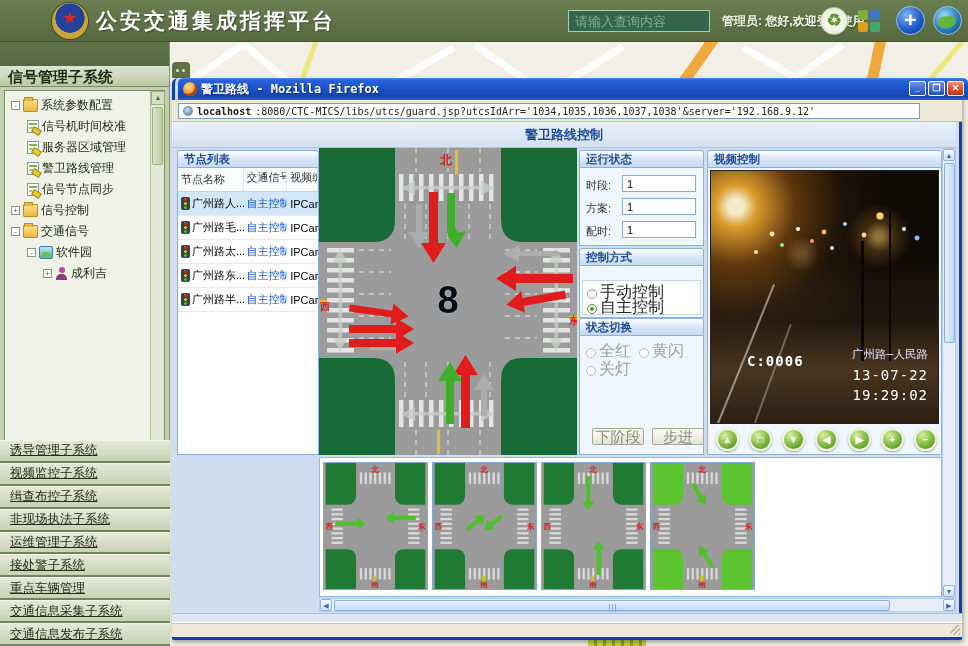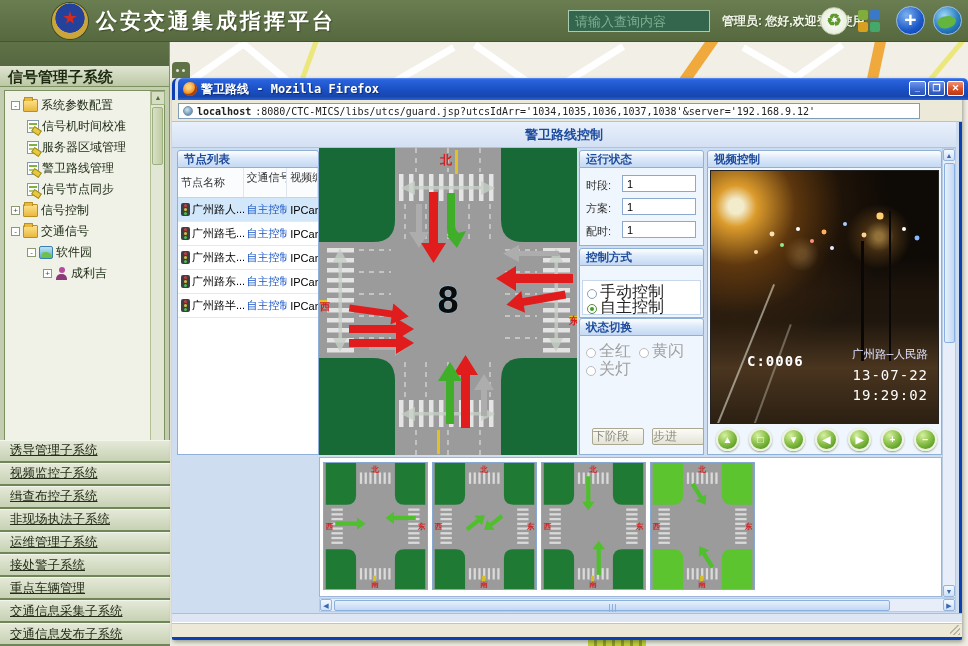--- a/index.html
+++ b/index.html
@@ -127,21 +127,21 @@
     background:linear-gradient(#e8f0fb,#d3e0f3); border-bottom:1px solid #aec3e2; }
 
   .panel-hdr { position:absolute; height:18px; line-height:17px; padding-left:6px;
     font-size:11.5px; font-weight:bold; color:#1c4a9c; border:1px solid #8fb0d8; border-radius:3px 3px 0 0;
     background:linear-gradient(#ffffff,#dcE9f9 45%,#c5d9f2); }
   .panel-body { position:absolute; background:#f0f6fd; border:1px solid #8fb0d8; border-top:none; }
 
   
   .tbl { position:absolute; left:0; top:0; right:0; bottom:0; background:#fff; font-size:11px; }
   .trow { display:flex; height:24px; align-items:center; border-bottom:1px solid #e4eaf2; }
-  .trow.hd { height:30px; background:#fbfcfe; border-bottom:1px solid #c8d4e6; color:#333; }
+  .trow.hd { height:24px; background:#fbfcfe; border-bottom:1px solid #c8d4e6; color:#333; }
   .trow.sel { background:#d2e7fa; }
   .tc { overflow:hidden; white-space:nowrap; padding-left:3px; }
   .tc.c1 { width:66px; display:flex; align-items:center; gap:2px; }
   .tc.c2 { width:44px; } .tc.c3 { width:31px; }
   .trow .tc.c2 { color:#1a56c4; }
   .trow.hd .tc { color:#333; border-right:1px solid #e0e6ee; height:100%; line-height:19px; }
   .tl { width:9px; height:13px; background:#3a4048; border-radius:2px; position:relative; flex:none; }
   .tl i { position:absolute; left:3px; width:3.2px; height:3.2px; border-radius:50%; }
   .tl i.r{top:1px;background:#e83030;} .tl i.y{top:5px;background:#e8c020;} .tl i.g{top:9px;background:#40c840;}
 
@@ -150,21 +150,21 @@
   .fld input { position:absolute; left:36px; top:-3px; width:74px; height:17px; border:1px solid #8aa8d0;
     font-size:11px; padding-left:4px; background:#fff; }
   .radio { width:10px; height:10px; border-radius:50%; border:1px solid #8aa0b8; background:#fff;
     display:inline-block; vertical-align:-2px; margin-right:3px; position:relative; }
   .radio.on { border-color:#5a8a3a; }
   .radio.on::after { content:""; position:absolute; left:2px; top:2px; width:4px; height:4px;
     border-radius:50%; background:#3fa028; }
   .radio.dis { border-color:#bcbcbc; }
   .ropt { font-size:16px; color:#222; display:block; line-height:15px; }
   .ropt.dis { color:#a0a0a0; display:inline-block; margin-right:8px; }
-  .xpbtn { position:absolute; height:17px; font-size:12px; color:#8a8a7a; 
+  .xpbtn { position:absolute; height:17px; font-size:15px; color:#8a8a7a; text-align:center;
     background:linear-gradient(#fcfcf8,#e4e3d6); border:1px solid #aaa890; border-radius:2px; line-height:15px; }
 
   
   .video { position:absolute; background:
      radial-gradient(circle at 11% 14%, rgba(255,248,214,.95) 0 2.5%, rgba(255,180,50,.85) 7%, rgba(210,120,25,.4) 20%, rgba(120,70,20,.15) 36%, transparent 52%),
      radial-gradient(circle at 74% 26%, rgba(255,200,100,.55) 0 1.5%, rgba(255,170,60,.2) 6%, transparent 13%),
      radial-gradient(circle at 40% 33%, rgba(255,220,150,.25) 0 2%, transparent 8%),
      linear-gradient(#0e0a06 0 34%, #1d140c 48%, #33261666 60%, #4a351f 78%, #2c2013 100%);
      background-color:#120d08; border:1px solid #222; overflow:hidden; }
   .lanes { position:absolute; left:34px; top:108px; width:2px; height:150px; background:rgba(235,235,220,.55); transform:rotate(22deg); }

